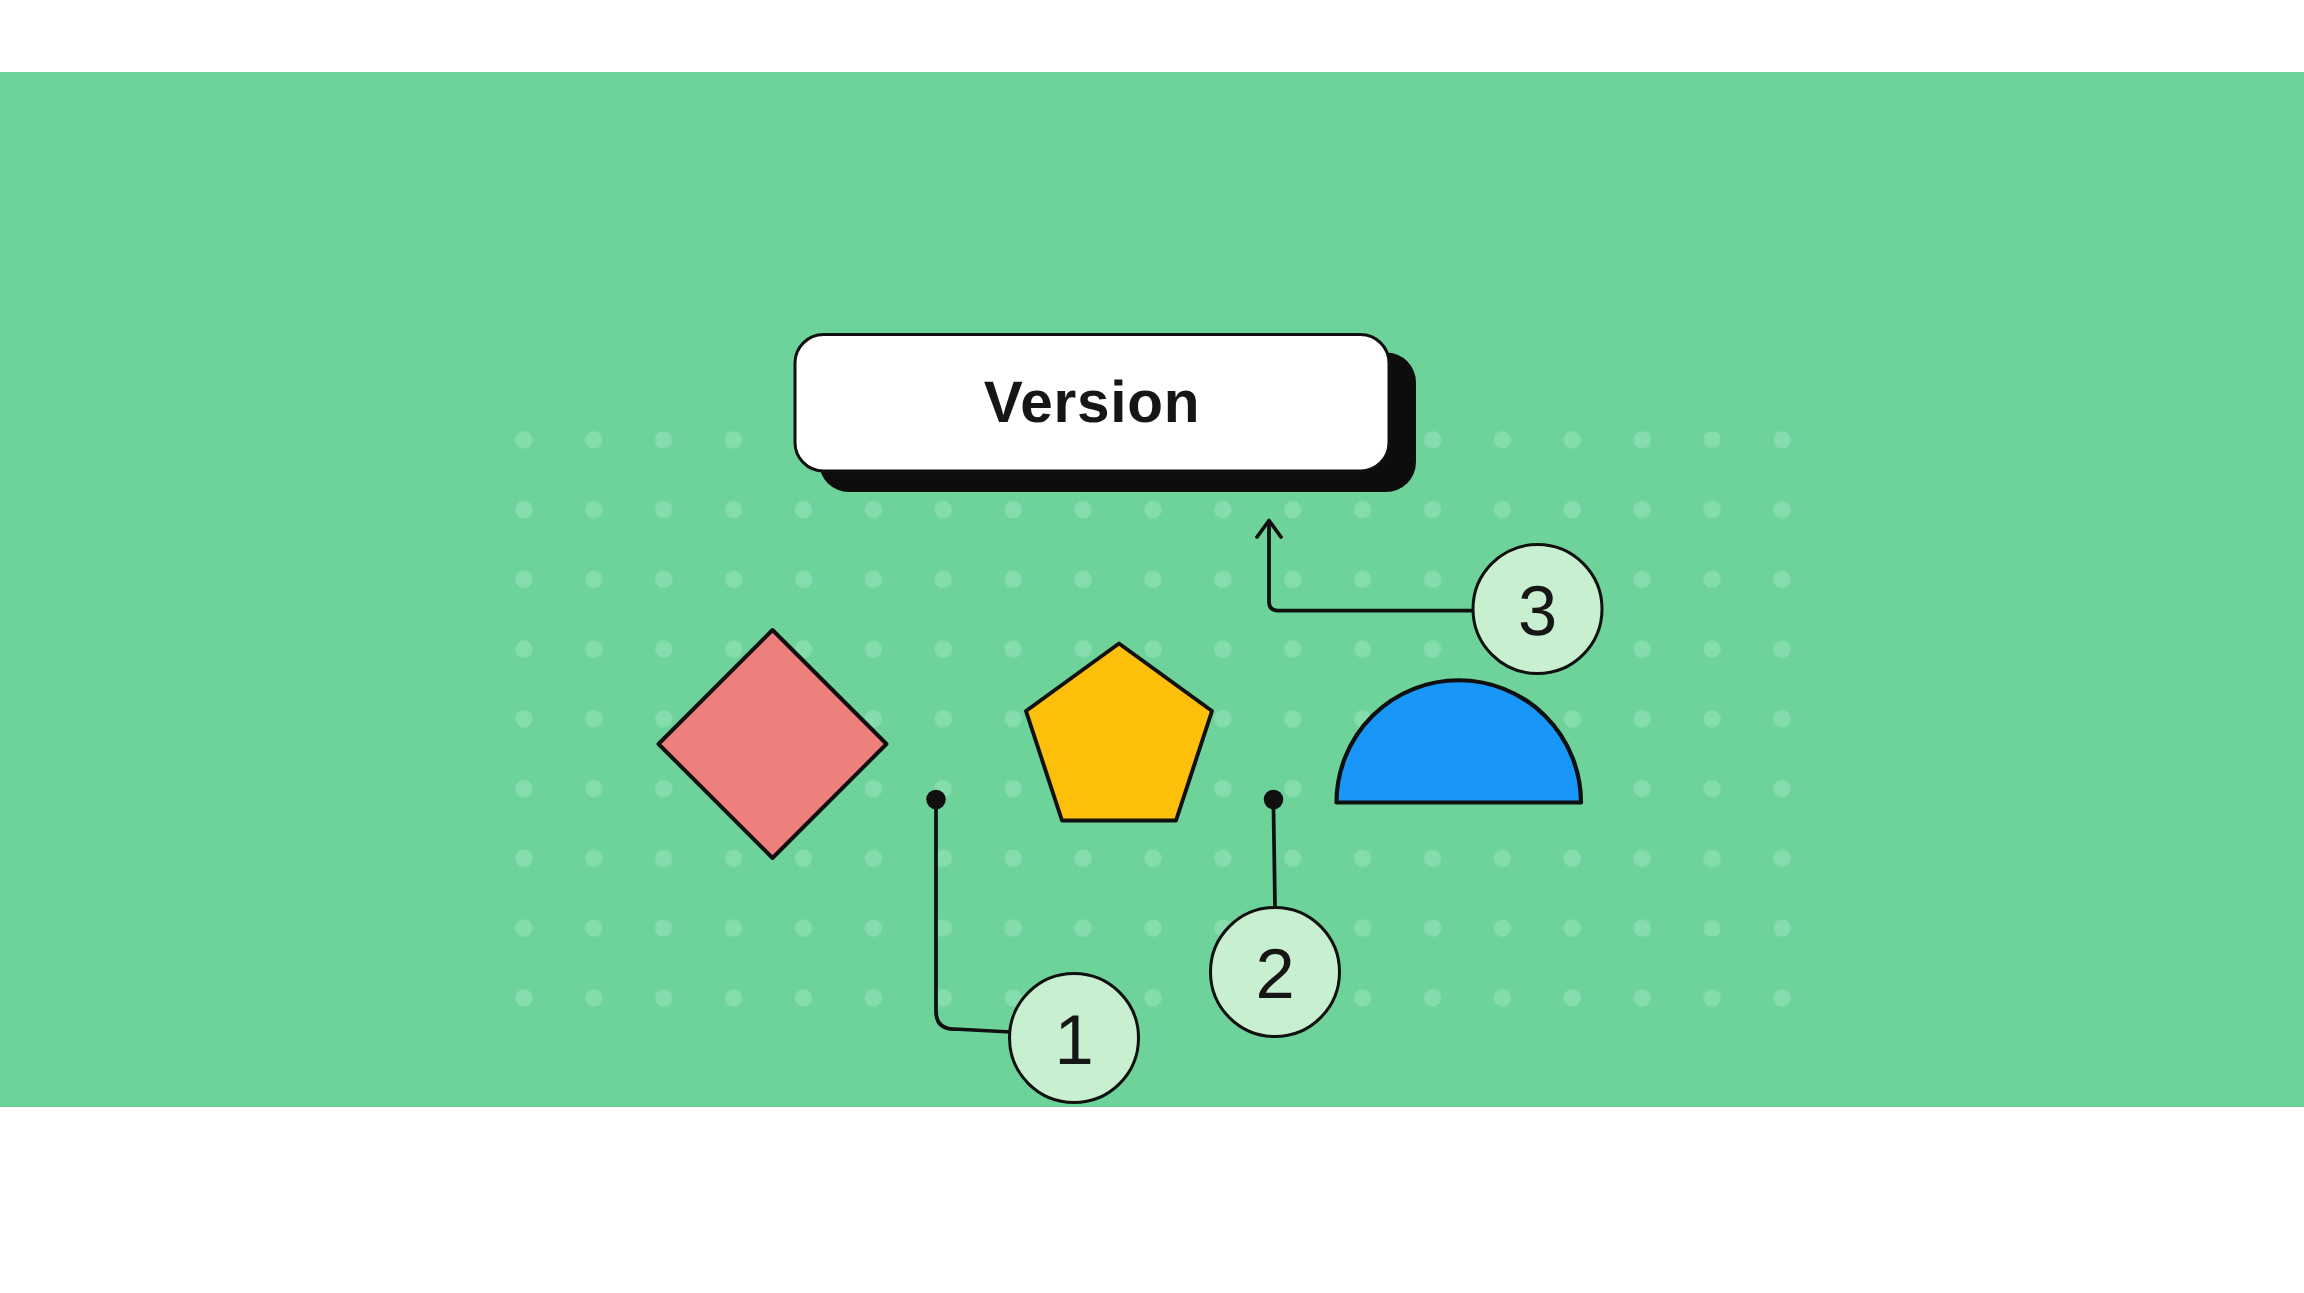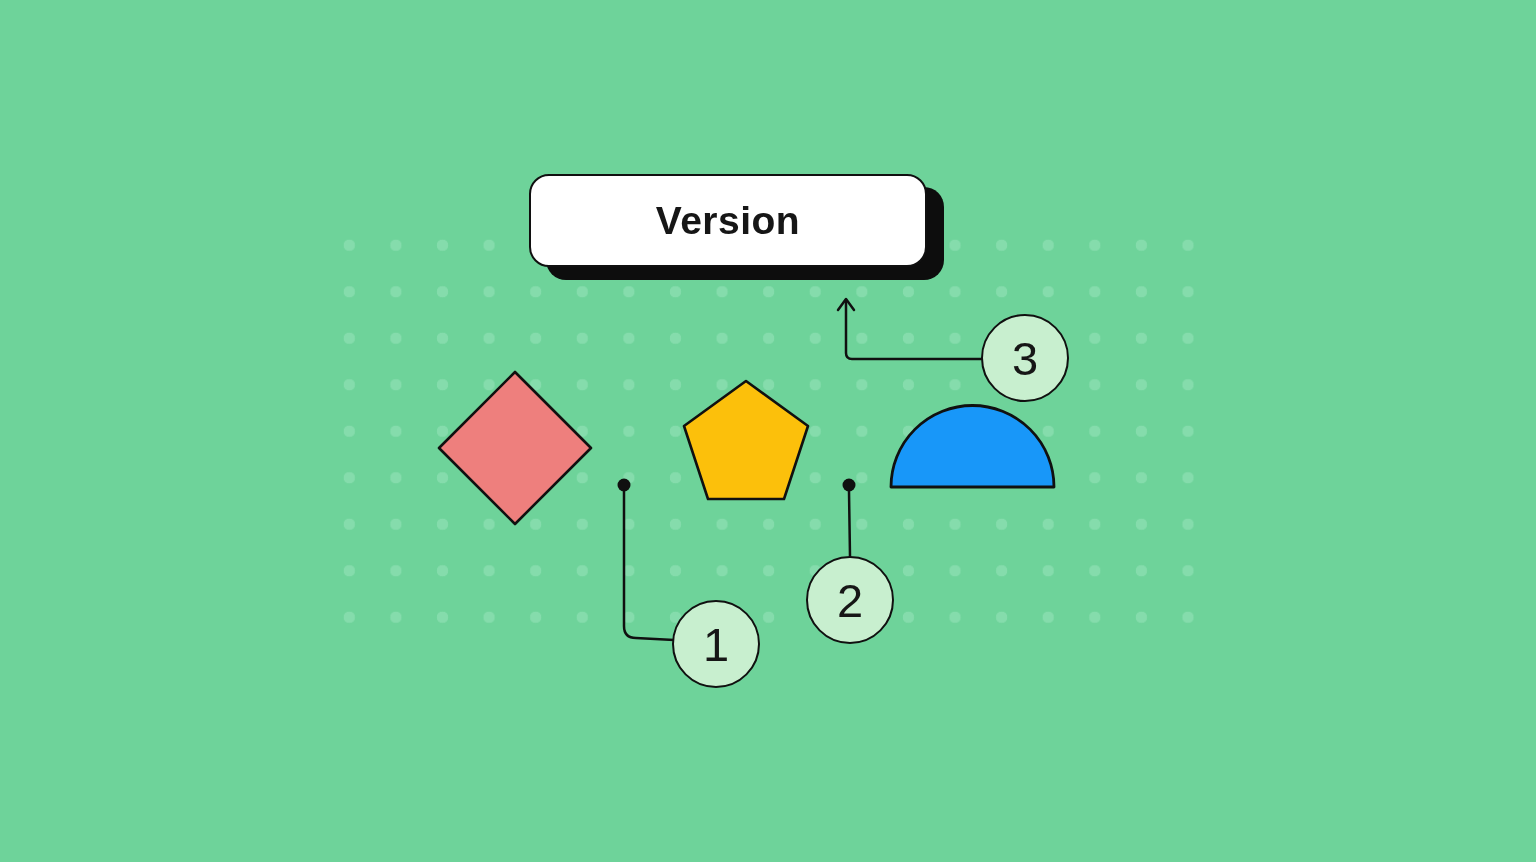--- a/index.html
+++ b/index.html
@@ -1,22 +1,23 @@
 <!DOCTYPE html>
 <html style="--background: #6ed39a; --dots: #85dcac; --outline: #101010; --text: #161616; --card-fill: #ffffff; --card-shadow: #0d0d0d; --diamond-fill: #ee7f7d; --pentagon-fill: #fcc00b; --semicircle-fill: #1897f9; --badge-fill: #c8efcf;"><head>
 <meta charset="utf-8">
 <style>
   html, body { margin: 0; padding: 0; }
   .canvas {
     position: relative;
     width: 1536px;
-    height: 862px;
+    height: 690px;
     overflow: hidden;
     background: var(--background, #6ed39a);
     font-family: "Liberation Sans", "DejaVu Sans", sans-serif;
+    margin-top: 48px;
   }
   .dots {
     position: absolute;
     left: 326px;
     top: 222px;
     width: 886px;
     height: 419px;
     background-image: radial-gradient(circle, var(--dots, #85dcac) 5.5px, transparent 6px);
     background-size: 46.6px 46.5px;
   }

